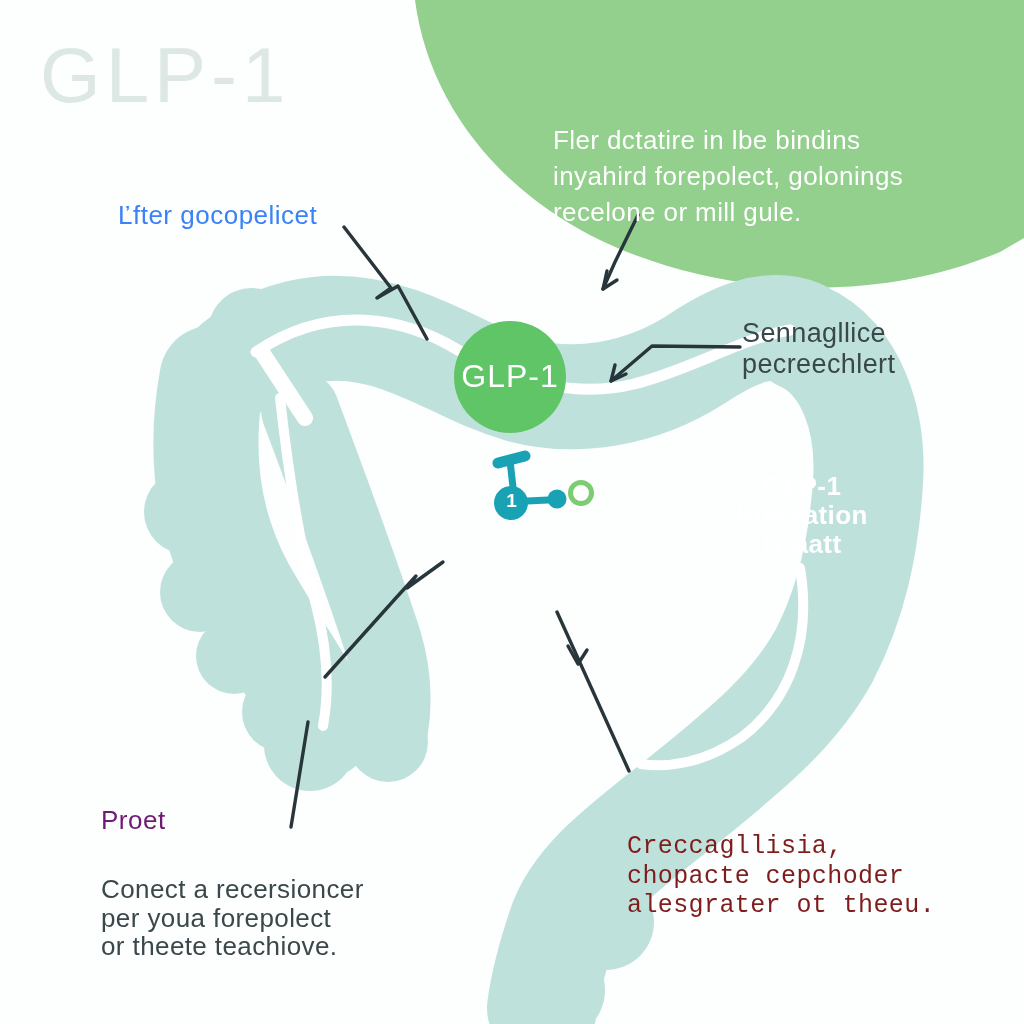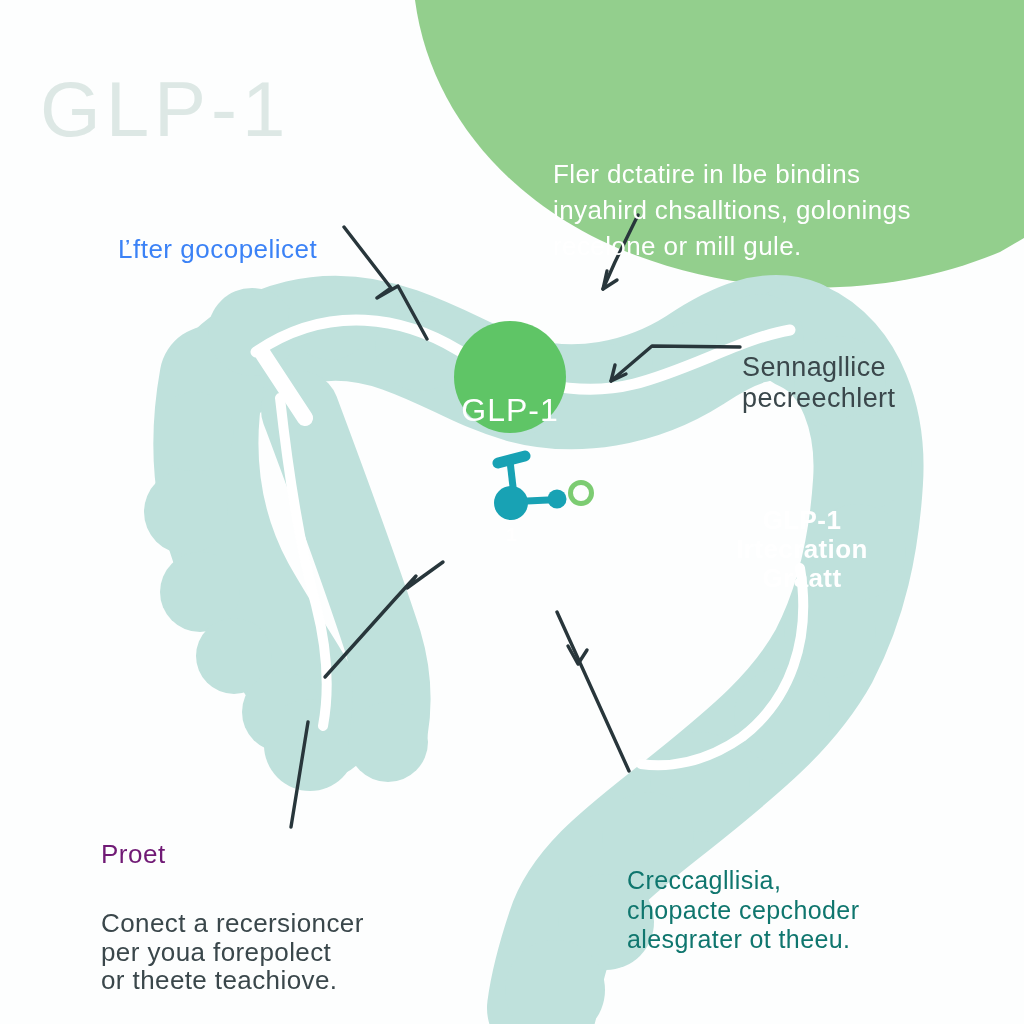--- a/index.html
+++ b/index.html
@@ -1,21 +1,21 @@
 <!DOCTYPE html>
 <html><head>
 <meta charset="utf-8">
 <style>
   html,body{margin:0;padding:0;background:#ffffff;}
   .stage{
     position:relative;width:1024px;height:1024px;overflow:hidden;
     background:#fdfefe;font-family:"Liberation Sans",sans-serif;
   }
   .stage svg{position:absolute;left:0;top:0;}
-  .txt{position:absolute;white-space:pre-line;margin-top:34px;}
+  .txt{position:absolute;white-space:pre-line;}
   .watermark{
     left:40px;top:30px;font-size:78px;font-weight:400;letter-spacing:5px;
     color:#dde8e5;
   }
   .label-top-left{
     left:118px;top:200px;font-size:26px;color:#3b82f6;letter-spacing:0.5px;
   }
   .blob-title{
     left:480px;top:42px;width:540px;text-align:center;
     font-size:66px;font-weight:700;letter-spacing:3px;color:#ffffff;
@@ -42,22 +42,23 @@
     font-size:19px;font-weight:700;color:#ffffff;
   }
   .label-proet{
     left:101px;top:805px;font-size:26px;color:#701a75;letter-spacing:0.5px;
   }
   .text-bottom-left{
     left:101px;top:875px;font-size:26px;line-height:28.5px;color:#3a474b;
     letter-spacing:0.4px;
   }
   .text-bottom-right{
-    left:627px;top:832px;font-size:25px;line-height:29.5px;color:#0f766e;
+    left:627px;top:832px;font-size:25px;line-height:29.5px;color:#7f1d1d;
     letter-spacing:0.4px;
+    font-family:Liberation Mono, monospace;
   }
 </style>
 </head>
 <body>
 
 <div class="stage">
 
   <svg width="1024" height="1024" viewBox="0 0 1024 1024">
 
     <path d="M 415 0 C 430 115 515 210 635 255 C 755 300 890 298 1000 252 L 1024 238 L 1024 0 Z" fill="#93cf8d"></path>
@@ -130,21 +131,21 @@
       <circle cx="557" cy="499" r="9.5" fill="#18a2b4"></circle>
       <circle cx="581" cy="493" r="10.5" fill="none" stroke="#7ccc72" stroke-width="5"></circle>
     </g>
   </svg>
 
   <div class="txt watermark">GLP-1</div>
 
   <div class="txt label-top-left">Ľfter gocopelicet</div>
 
   <div class="txt blob-body">Fler dctatire in lbe bindins
-inyahird chsalltions, golonings
+inyahird forepolect, golonings
 recelone or mill gule.</div>
 
   <div class="txt label-sennagllice">Sennagllice
 pecreechlert</div>
 
   <div class="txt badge-label">GLP-1</div>
 
   <div class="txt icon-unit">1</div>
 
   <div class="txt label-right-mid">GLP-1

